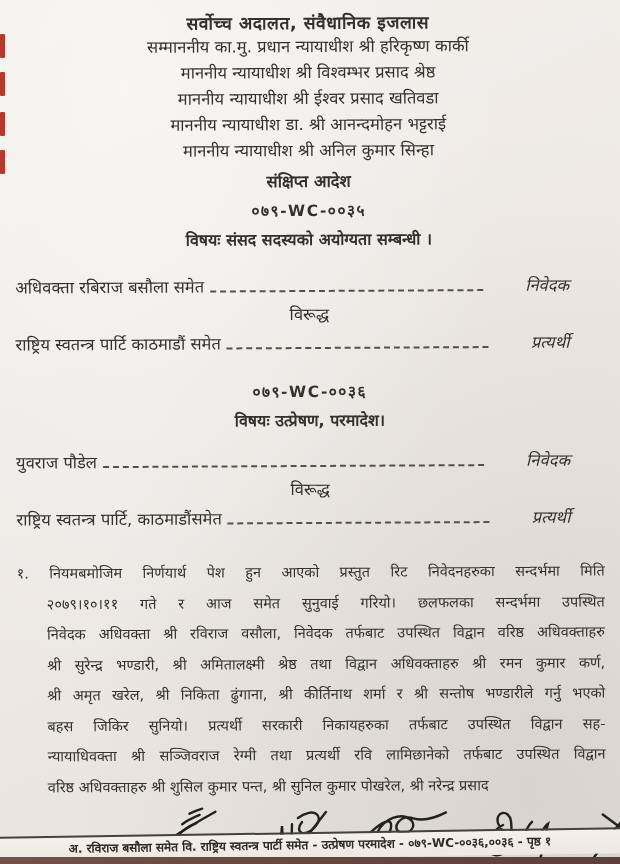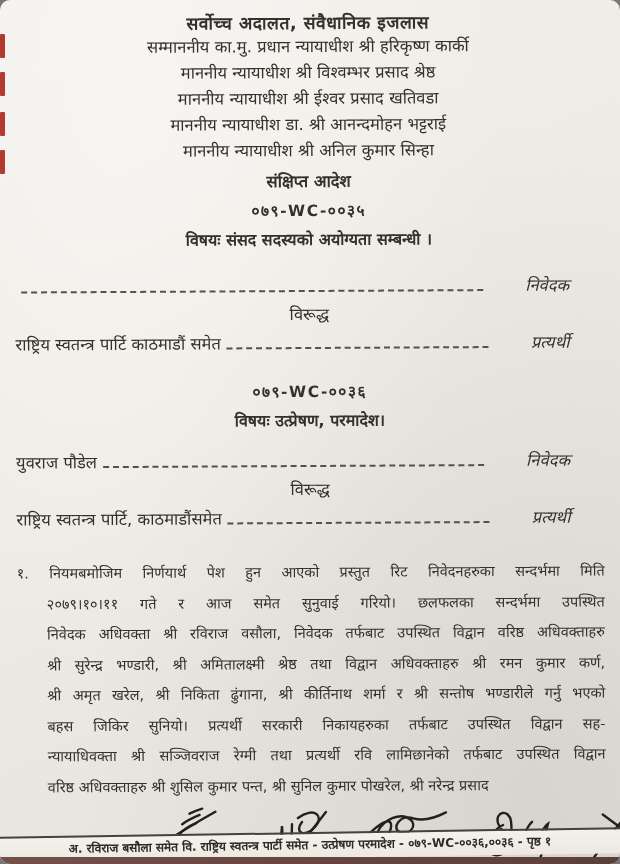--- a/index.html
+++ b/index.html
@@ -4,21 +4,20 @@
 <style>
   html,body{margin:0;padding:0;background:#777;}
   .page{
     position:relative;
     width:620px;height:864px;
     margin:0 auto;
     background:linear-gradient(155deg,#f1efe9 0%,#edebe4 45%,#e7e5de 80%,#e3e1da 100%);
     font-family:"DejaVu Sans",sans-serif;
     color:#34312c;
     overflow:hidden;
-    border-radius:10px;
   }
   .sheen{position:absolute;inset:0;pointer-events:none;
     background:radial-gradient(ellipse at 20% 10%, rgba(255,255,255,.45), rgba(255,255,255,0) 55%),
                radial-gradient(ellipse at 85% 90%, rgba(90,85,75,.10), rgba(0,0,0,0) 60%);}
   .edge-mark{position:absolute;left:0;width:5px;height:24px;background:#b23a30;border-radius:1px;}
 
   .content{position:absolute;left:0;top:0;right:0;padding:10px 8px 0;transform:rotate(-0.3deg);}
 
   .c{text-align:center;}
   .court{font-size:17.5px;font-weight:bold;letter-spacing:.5px;}
@@ -78,20 +77,21 @@
     <div class="c justice">माननीय न्यायाधीश श्री विश्वम्भर प्रसाद श्रेष्ठ</div>
     <div class="c justice">माननीय न्यायाधीश श्री ईश्वर प्रसाद खतिवडा</div>
     <div class="c justice">माननीय न्यायाधीश डा. श्री आनन्दमोहन भट्टराई</div>
     <div class="c justice">माननीय न्यायाधीश श्री अनिल कुमार सिन्हा</div>
     <div class="c order-title">संक्षिप्त आदेश</div>
     <div class="c case-number">०७९-WC-००३५</div>
     <div class="c subject">विषयः संसद सदस्यको अयोग्यता सम्बन्धी ।</div>
 
     <div class="party-block">
       <div class="party-row">
+        <span class="party-name">अधिवक्ता रबिराज बसौला समेत</span>
         <span class="filler"></span>
         <span class="role">निवेदक</span>
       </div>
       <div class="versus">विरूद्ध</div>
       <div class="party-row">
         <span class="party-name">राष्ट्रिय स्वतन्त्र पार्टि काठमाडौं समेत</span>
         <span class="filler"></span>
         <span class="role">प्रत्यर्थी</span>
       </div>
     </div>

